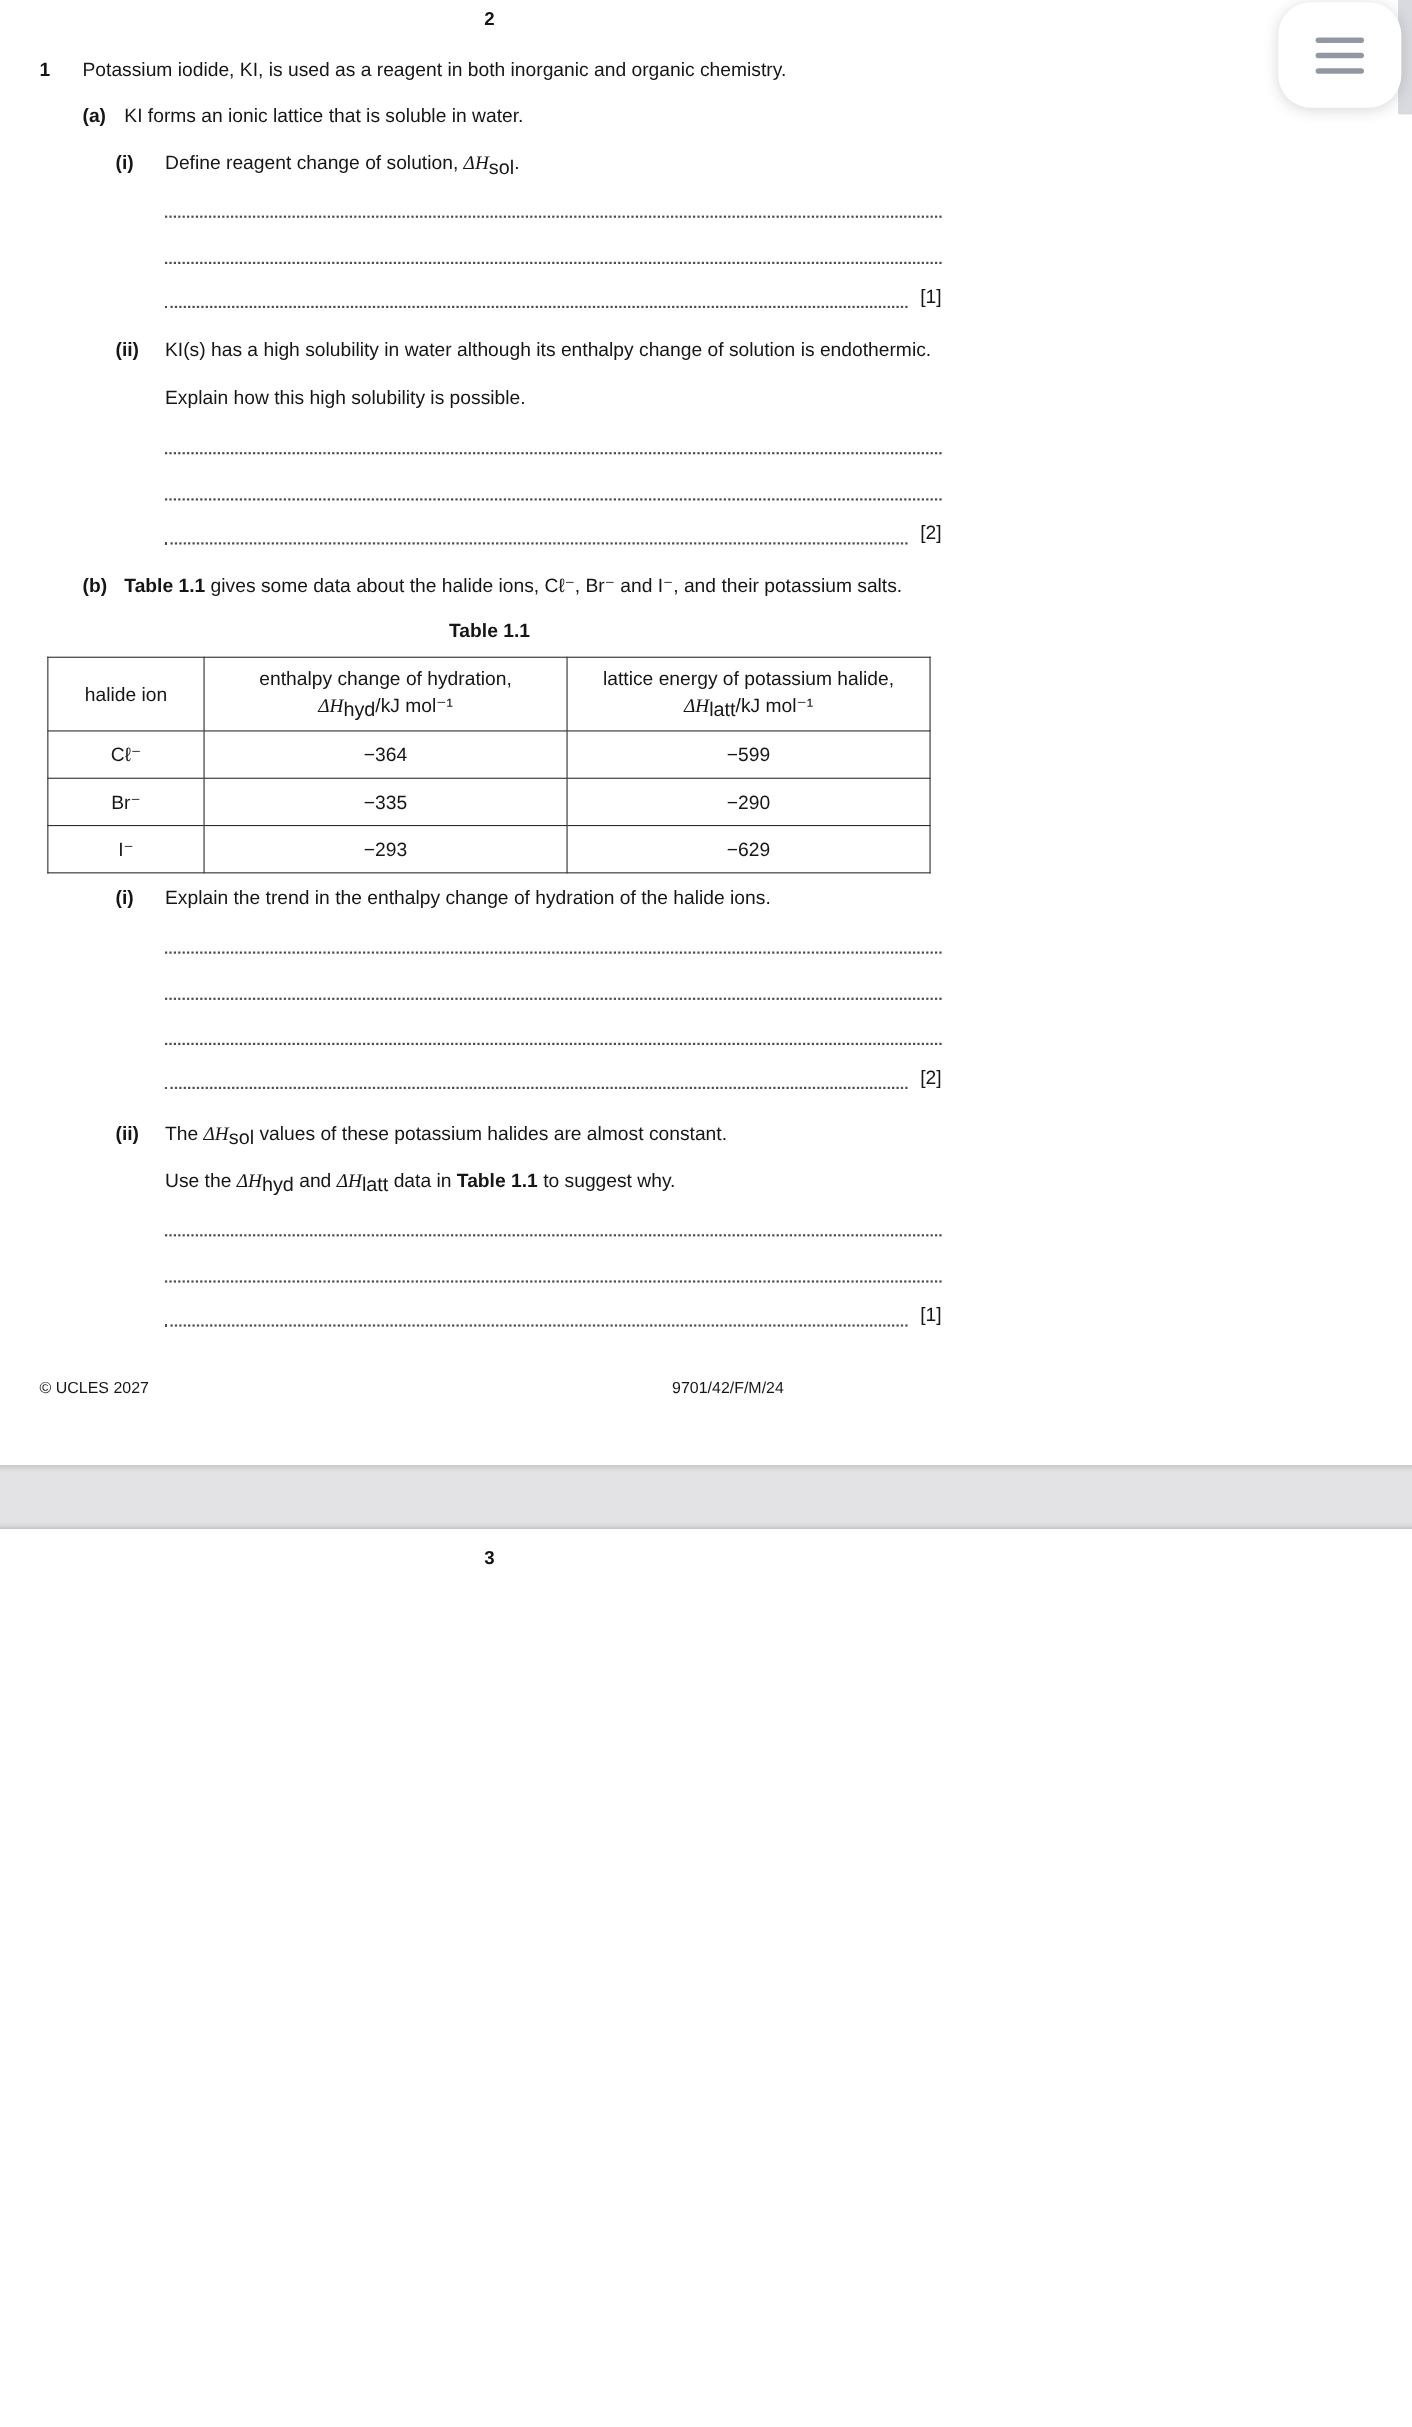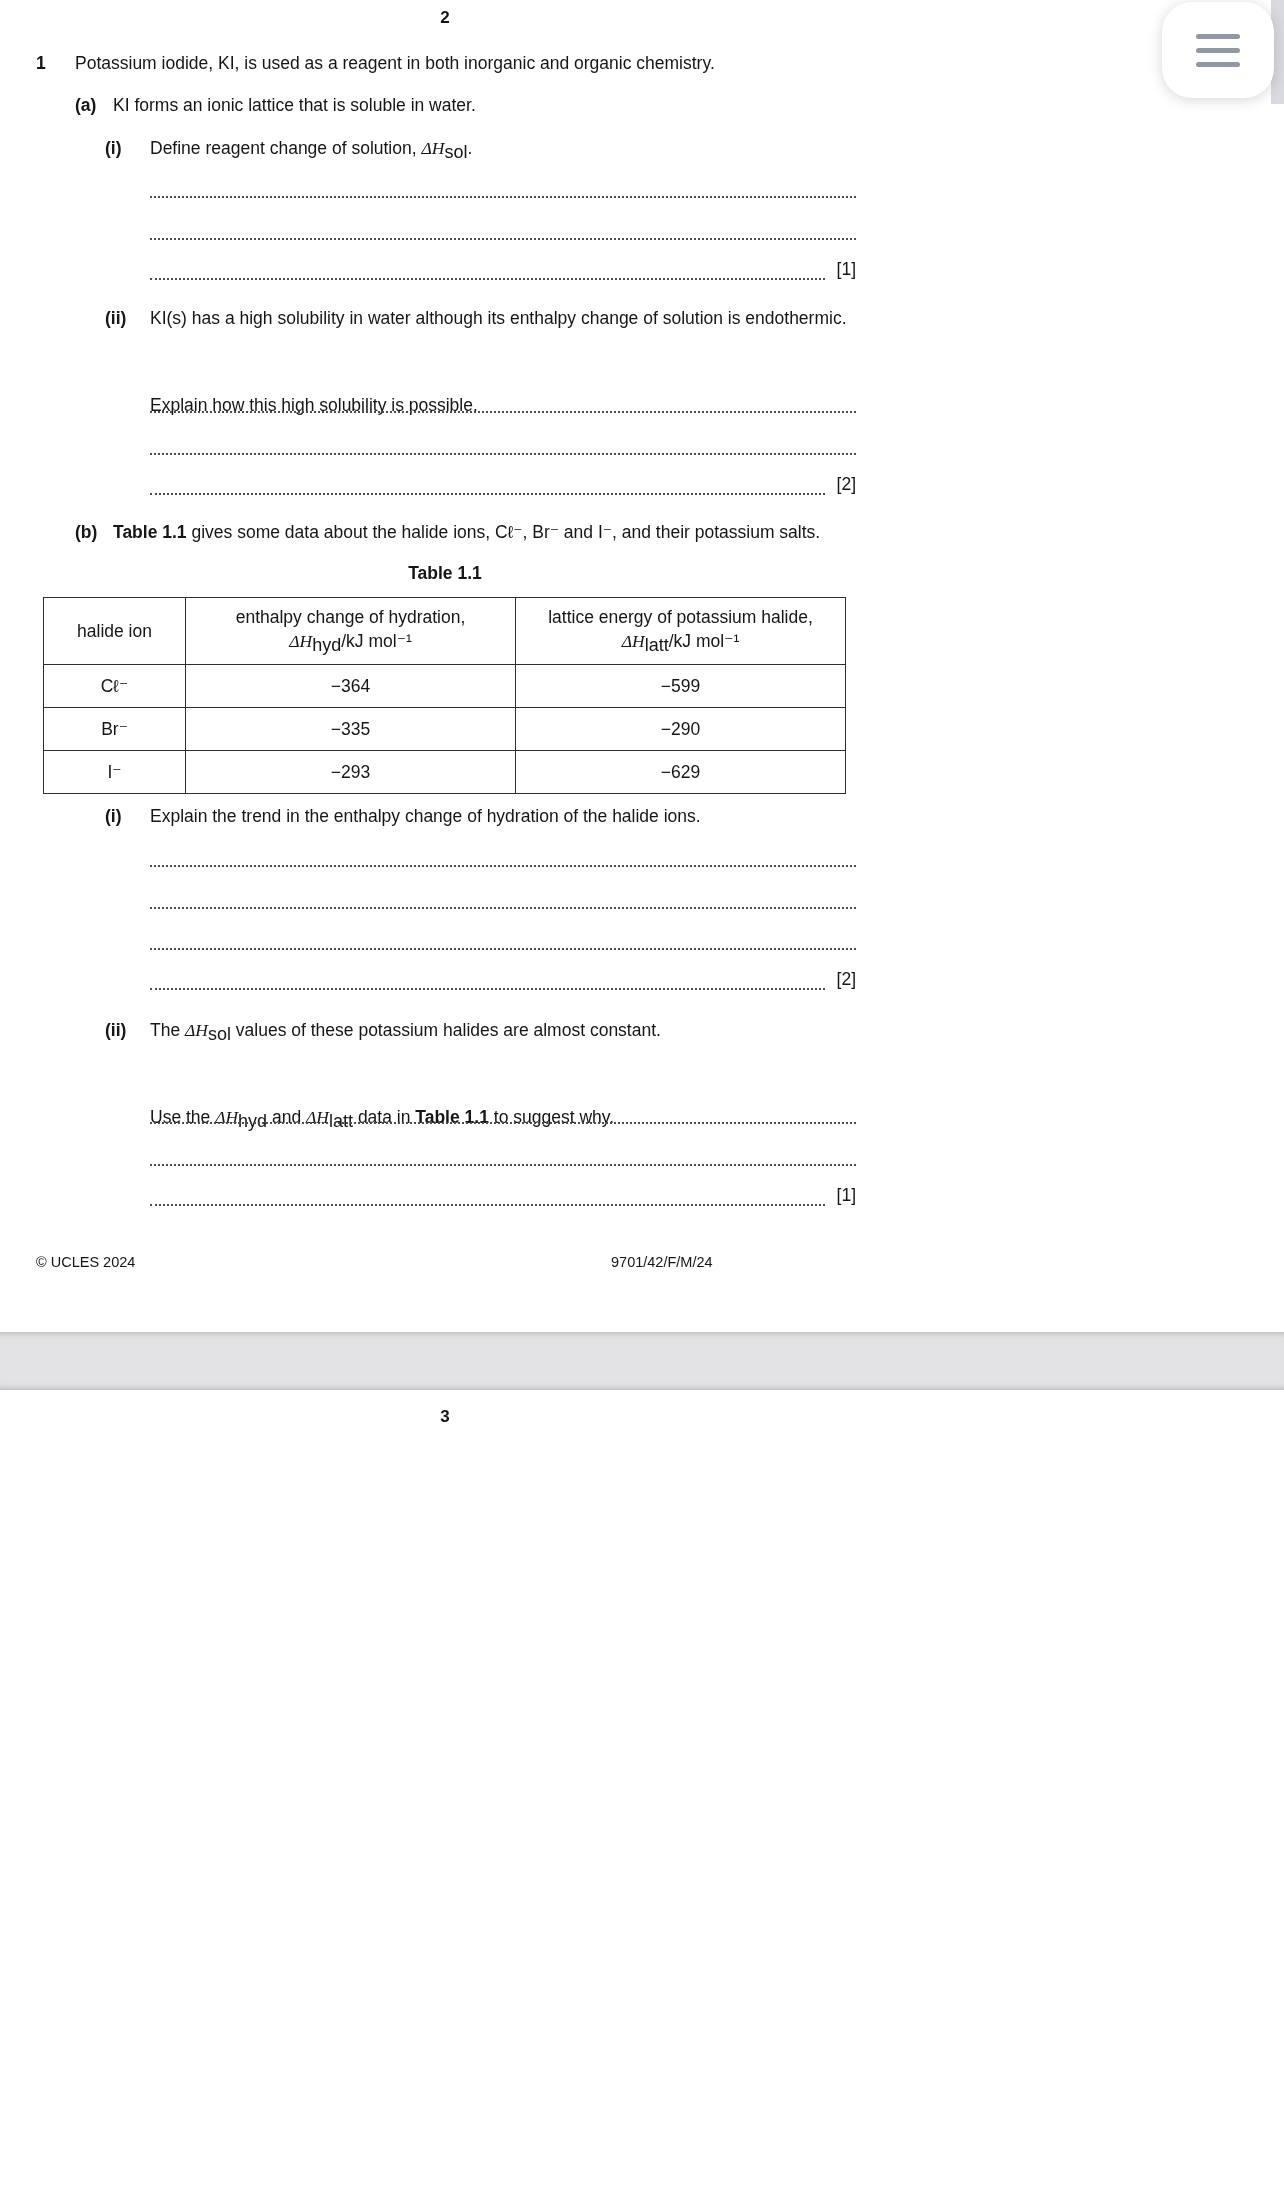--- a/index.html
+++ b/index.html
@@ -47,21 +47,21 @@
     line-height: 24px;
     white-space: nowrap;
   }
   .indent1 { left: 36px; }
   .indent2 { left: 75px; }
   .indent3 { left: 105px; }
   .lab { font-weight: 700; flex: 0 0 auto; }
   .lab1 { width: 39px; }
   .lab2 { width: 38px; }
   .lab3 { width: 45px; }
-  .plain { position: absolute; font-size: 17.5px; line-height: 24px; white-space: nowrap; margin-top: 44px; }
+  .plain { position: absolute; font-size: 17.5px; line-height: 24px; white-space: nowrap; }
   .b { font-weight: 700; }
 
   .dh {
     font-family: "Liberation Serif", "DejaVu Serif", serif;
     font-style: italic;
   }
   .ssub {
     font-size: 18px;
     vertical-align: -4px;
     font-style: normal;
@@ -293,21 +293,21 @@
         <div class="dots"></div>
       </div>
     <div class="ansrow" style="top:1144px">
         <div class="dots"></div>
       </div>
     <div class="ansrow" style="top:1184px">
         <div class="dots"></div>
         <span class="mark">[1]</span>
       </div>
 
-    <div class="footer-copy">© UCLES 2024</div>
+    <div class="footer-copy">© UCLES 2027</div>
     <div class="footer-code">9701/42/F/M/24</div>
   </div>
 
   <div class="page-sep"></div>
 
   <div class="page page3">
 
     <div class="pagenum" style="top:17px">3</div>
 
 

